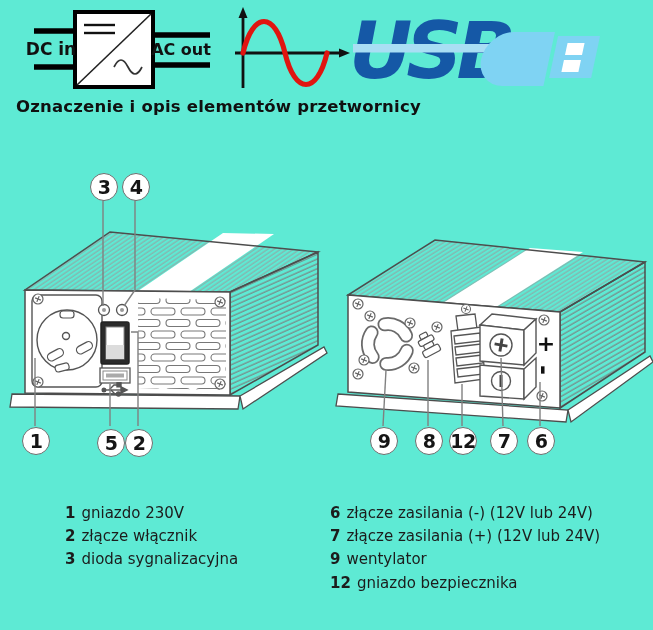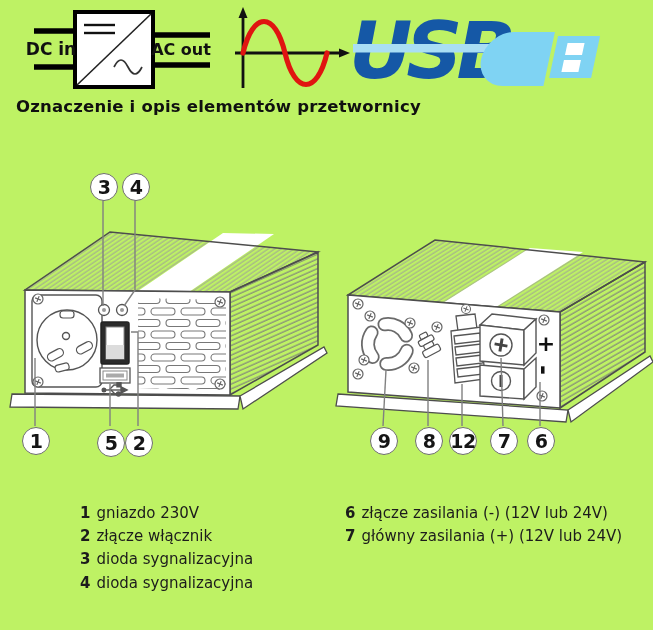--- a/index.html
+++ b/index.html
@@ -1,26 +1,26 @@
 <!DOCTYPE html>
 <html><head>
 <meta charset="utf-8">
 <style>
   html,body{margin:0;padding:0;background:#fff;}
-  .page{position:relative;width:653px;height:630px;background:#bef264;overflow:hidden;
+  .page{position:relative;width:653px;height:630px;background:#5eead4;overflow:hidden;
         font-family:"DejaVu Sans",sans-serif;color:#111;}
   .abs{position:absolute;}
   .title{position:absolute;left:16px;top:97px;width:653px;text-align:left;
          font-size:16.5px;font-weight:bold;letter-spacing:.2px;color:#101010;}
   .diagram{position:absolute;width:340px;height:300px;}
   .callout{position:absolute;width:26px;height:26px;border:1.6px solid #6e6e6e;border-radius:50%;
            background:#fff;display:flex;align-items:center;justify-content:center;
            font-size:19px;font-weight:bold;color:#151515;line-height:1;letter-spacing:-.5px;}
   .legend{position:absolute;left:0;top:502px;width:653px;font-size:15px;color:#1c1c1c;}
-  .col{position:absolute;top:0;white-space:nowrap;margin-left:15px;}
+  .col{position:absolute;top:0;white-space:nowrap;}
   .colL{left:65px;}
   .colR{left:330px;}
   .row{height:23.2px;line-height:23.2px;}
   .row b{margin-right:6px;}
 </style>
 </head>
 <body>
 
 <div class="page">
 
@@ -249,21 +249,22 @@
     <div class="callout" style="left:119px;top:259px">12</div>
     <div class="callout" style="left:160px;top:259px">7</div>
     <div class="callout" style="left:197px;top:259px">6</div>
   </div>
 
   <div class="legend">
     <div class="col colL">
       <div class="row"><b>1</b><span>gniazdo 230V</span></div>
       <div class="row"><b>2</b><span>złącze włącznik</span></div>
       <div class="row"><b>3</b><span>dioda sygnalizacyjna</span></div>
-      <div class="row"><b>4</b><span>dioda sygnalizacyjna</span></div>
     </div>
     <div class="col colR">
       <div class="row"><b>6</b><span>złącze zasilania (-) (12V lub 24V)</span></div>
-      <div class="row"><b>7</b><span>główny zasilania (+) (12V lub 24V)</span></div>
+      <div class="row"><b>7</b><span>złącze zasilania (+) (12V lub 24V)</span></div>
+      <div class="row"><b>9</b><span>wentylator</span></div>
+      <div class="row"><b>12</b><span>gniazdo bezpiecznika</span></div>
     </div>
   </div>
 
 </div>
 
 </body></html>

